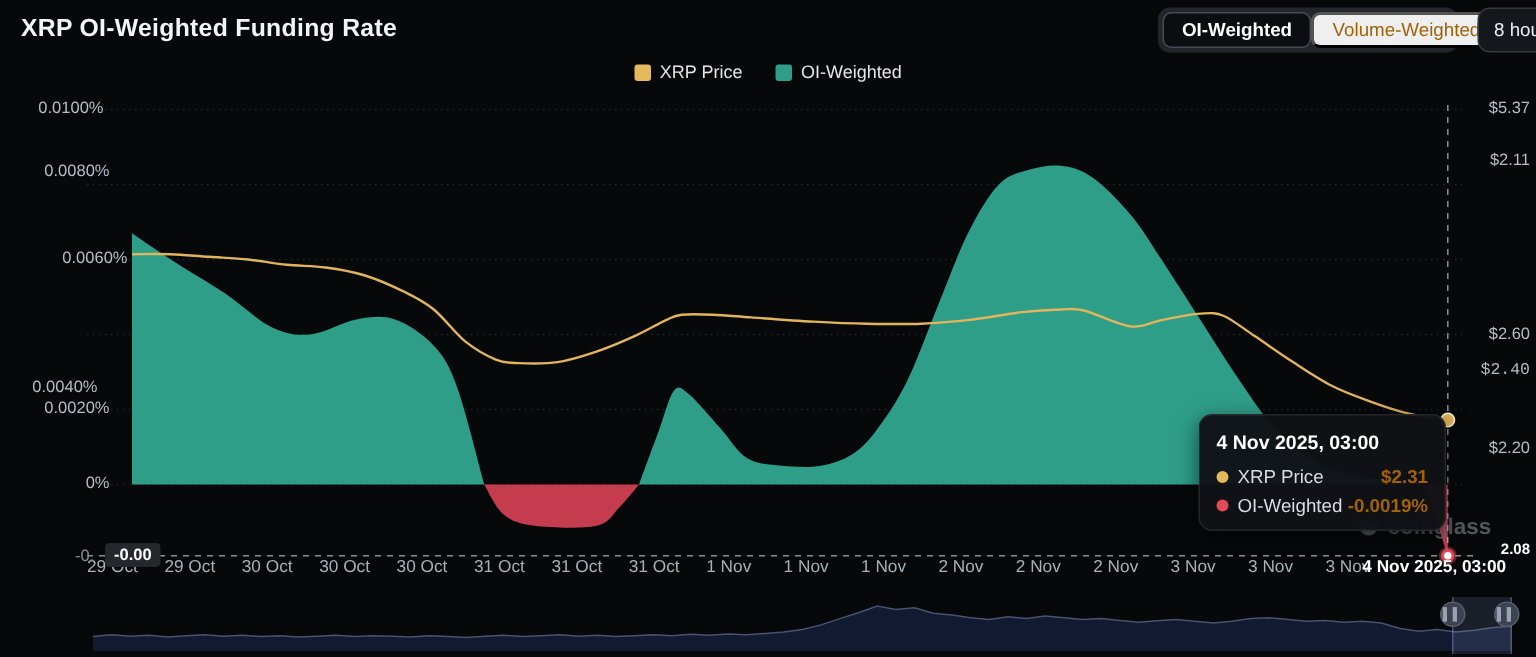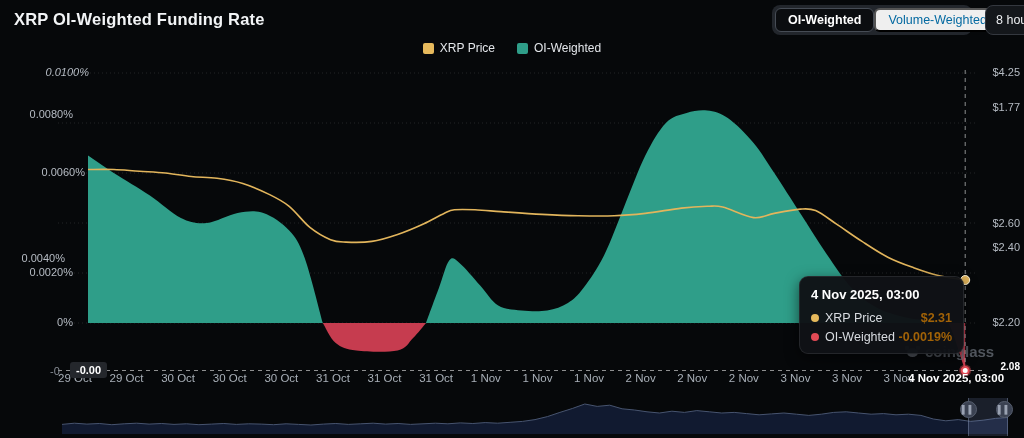--- a/index.html
+++ b/index.html
@@ -14,21 +14,21 @@
     position:absolute; left:14px; top:10px;
     font-size:16.5px; font-weight:bold; color:#f2f4f6; letter-spacing:.2px;
   }
   
   .toggle-group {
     position:absolute; left:772px; top:5px; height:30px; width:200px;
     background:#22262c; border-radius:8px; display:flex; align-items:center; padding:3px;
   }
   .toggle-btn {
     height:24px; display:flex; align-items:center; justify-content:center;
-    font-size:12.5px; color:#0369a1; padding:0 12px; border-radius:6px; cursor:pointer;
+    font-size:12.5px; color:#a16207; padding:0 12px; border-radius:6px; cursor:pointer;
     white-space:nowrap;
   }
   .toggle-btn.selected {
     background:#0b0d10; border:1px solid #464c55; color:#ffffff; font-weight:bold;
   }
   .interval-btn {
     position:absolute; left:985px; top:5px; height:30px; width:58px;
     background:#14171b; border:1px solid #34383f; border-radius:8px;
     display:flex; align-items:center; justify-content:flex-start; padding-left:10px;
     font-size:12.5px; color:#eceef0; cursor:pointer;
@@ -135,31 +135,31 @@
       <path d="M425.98 323C426.0 323.0 423.8 328.8 426.0 323.0C428.1 317.2 435.0 298.4 438.9 288.0C442.8 277.6 445.8 264.7 449.2 260.5C452.6 256.3 454.4 258.8 459.5 263.0C464.7 267.2 473.7 278.4 480.2 285.5C486.6 292.6 491.3 301.3 498.2 305.5C505.1 309.7 513.3 309.7 521.4 310.5C529.6 311.3 539.5 311.8 547.2 310.5C555.0 309.3 561.9 306.8 567.9 303.0C573.9 299.3 577.3 295.9 583.4 288.0C589.4 280.1 597.1 269.3 604.0 255.5C610.9 241.8 617.8 222.2 624.6 205.5C631.5 188.8 638.4 169.3 645.3 155.5C652.2 141.8 659.0 130.1 665.9 123.0C672.8 115.9 679.7 115.1 686.6 113.0C693.4 110.9 700.3 109.7 707.2 110.5C714.1 111.3 720.1 112.6 727.8 118.0C735.6 123.4 745.9 133.8 753.6 143.0C761.4 152.2 766.5 161.3 774.3 173.0C782.0 184.7 791.5 199.7 800.1 213.0C808.7 226.3 817.3 240.5 825.9 253.0C834.5 265.5 843.1 278.8 851.7 288.0C860.3 297.2 868.0 303.0 877.5 308.0C886.9 313.0 899.0 315.9 908.4 318.0C917.9 320.1 928.6 319.7 934.2 320.5C939.8 321.3 940.7 322.6 942.0 323.0L942.0 323 L426.0 323 Z" fill="#2f9e89"></path>
       <path d="M941.9799999999999 323C943.3 323.4 945.9 317.6 949.7 325.5C953.6 333.4 962.6 363.0 965.2 370.5L965.2 323 L942.0 323 Z" fill="#c63c4f"></path>
       <path d="M88 169.4912280701754C92.3 169.5 105.2 169.2 113.8 169.5C122.4 169.8 131.0 170.7 139.6 171.2C148.2 171.8 156.8 172.1 165.4 173.0C174.0 173.9 182.6 175.6 191.2 176.5C199.8 177.4 208.4 177.1 217.0 178.3C225.6 179.4 234.2 180.9 242.8 183.5C251.4 186.2 260.9 190.3 268.6 194.1C276.3 197.9 282.4 200.8 289.2 206.3C296.1 211.9 303.0 221.8 309.9 227.4C316.8 232.9 324.5 237.2 330.5 239.7C336.5 242.1 339.1 241.8 346.0 242.1C352.9 242.4 363.2 242.7 371.8 241.4C380.4 240.1 389.0 237.3 397.6 234.4C406.2 231.5 415.7 227.4 423.4 223.9C431.1 220.4 438.9 215.7 444.0 213.4C449.2 211.0 449.2 210.4 454.4 209.8C459.5 209.3 467.3 209.5 475.0 209.8C482.7 210.1 489.6 210.8 500.8 211.6C512.0 212.4 529.2 213.7 542.1 214.4C555.0 215.1 566.2 215.6 578.2 215.8C590.2 216.0 603.1 216.2 614.3 215.8C625.5 215.4 634.1 214.6 645.3 213.4C656.5 212.1 671.1 209.3 681.4 208.1C691.7 206.9 700.3 206.5 707.2 206.3C714.1 206.2 714.9 205.2 722.7 207.0C730.4 208.9 745.0 216.5 753.6 217.6C762.2 218.6 766.5 214.8 774.3 213.4C782.0 211.9 793.2 209.6 800.1 209.1C807.0 208.7 809.5 208.1 815.6 210.5C821.6 213.0 828.5 218.7 836.2 223.9C843.9 229.0 853.4 235.9 862.0 241.4C870.6 247.0 879.2 252.8 887.8 257.2C896.4 261.6 905.0 264.6 913.6 267.7C922.2 270.8 930.8 273.8 939.4 275.8C948.0 277.9 960.9 279.3 965.2 280.0" fill="none" stroke="#e2b55c" stroke-width="1.6"></path>
       <line x1="58" x2="985" y1="370.5" y2="370.5" stroke="rgba(255,255,255,0.55)" stroke-width="1" stroke-dasharray="4 4"></line>
       <line x1="965.2" x2="965.2" y1="70" y2="373" stroke="rgba(255,255,255,0.55)" stroke-width="1" stroke-dasharray="4 4"></line>
       <circle cx="965.2" cy="280.0175438596491" r="4.5" fill="#e2b55c" stroke="#fff7e0" stroke-width="1"></circle>
       <circle cx="965.2" cy="370.5" r="6" fill="rgba(226,74,85,0.45)"></circle>
       <circle cx="965.2" cy="370.5" r="3.5" fill="#ffffff" stroke="#e24a55" stroke-width="2"></circle>
     </svg>
   <div id="axis-labels">
-      <div class="tick left" style="left: 24px; width: 65px; top: 66px; font-style: italic;">0.0100%</div>
+      <div class="tick left" style="left: 4px; width: 65px; top: 66px;">0.0100%</div>
       <div class="tick left" style="left: 8px; width: 65px; top: 108px;">0.0080%</div>
       <div class="tick left" style="left: 20px; width: 65px; top: 166px;">0.0060%</div>
       <div class="tick left" style="left: 0; width: 65px; top: 216px; margin-top: 36px;">0.0040%</div>
       <div class="tick left" style="left: 8px; width: 65px; top: 266px;">0.0020%</div>
       <div class="tick left" style="left: 8px; width: 65px; top: 316px;">0%</div>
-      <div class="tick right" style="left: 986px; width: 34px; top: 66px;">$4.25</div>
-      <div class="tick right" style="left: 986px; width: 34px; top: 101.088px;">$1.77</div>
+      <div class="tick right" style="left: 986px; width: 34px; top: 66px;">$5.37</div>
+      <div class="tick right" style="left: 986px; width: 34px; top: 101.088px;">$2.11</div>
       <div class="tick right" style="left: 986px; width: 34px; top: 171.263px; margin-top: 46px;">$2.60</div>
-      <div class="tick right" style="left: 986px; width: 34px; top: 241.439px;">$2.40</div>
-      <div class="tick right" style="left: 986px; width: 34px; top: 316px;">$2.20</div>
+      <div class="tick right" style="left: 986px; width: 34px; top: 241.439px; font-family: Liberation Mono, monospace;">$2.40</div>
+      <div class="tick right" style="left: 986px; width: 34px; top: 293px;">$2.20</div>
       <div class="tick x" style="left: 58px; width: 60px;">29 Oct</div>
       <div class="tick x" style="left: 109.6px; width: 60px;">29 Oct</div>
       <div class="tick x" style="left: 161.2px; width: 60px;">30 Oct</div>
       <div class="tick x" style="left: 212.8px; width: 60px;">30 Oct</div>
       <div class="tick x" style="left: 264.4px; width: 60px;">30 Oct</div>
       <div class="tick x" style="left: 316px; width: 60px;">31 Oct</div>
       <div class="tick x" style="left: 367.6px; width: 60px;">31 Oct</div>
       <div class="tick x" style="left: 419.2px; width: 60px;">31 Oct</div>
       <div class="tick x" style="left: 470.8px; width: 60px;">1 Nov</div>
       <div class="tick x" style="left: 522.4px; width: 60px;">1 Nov</div>

